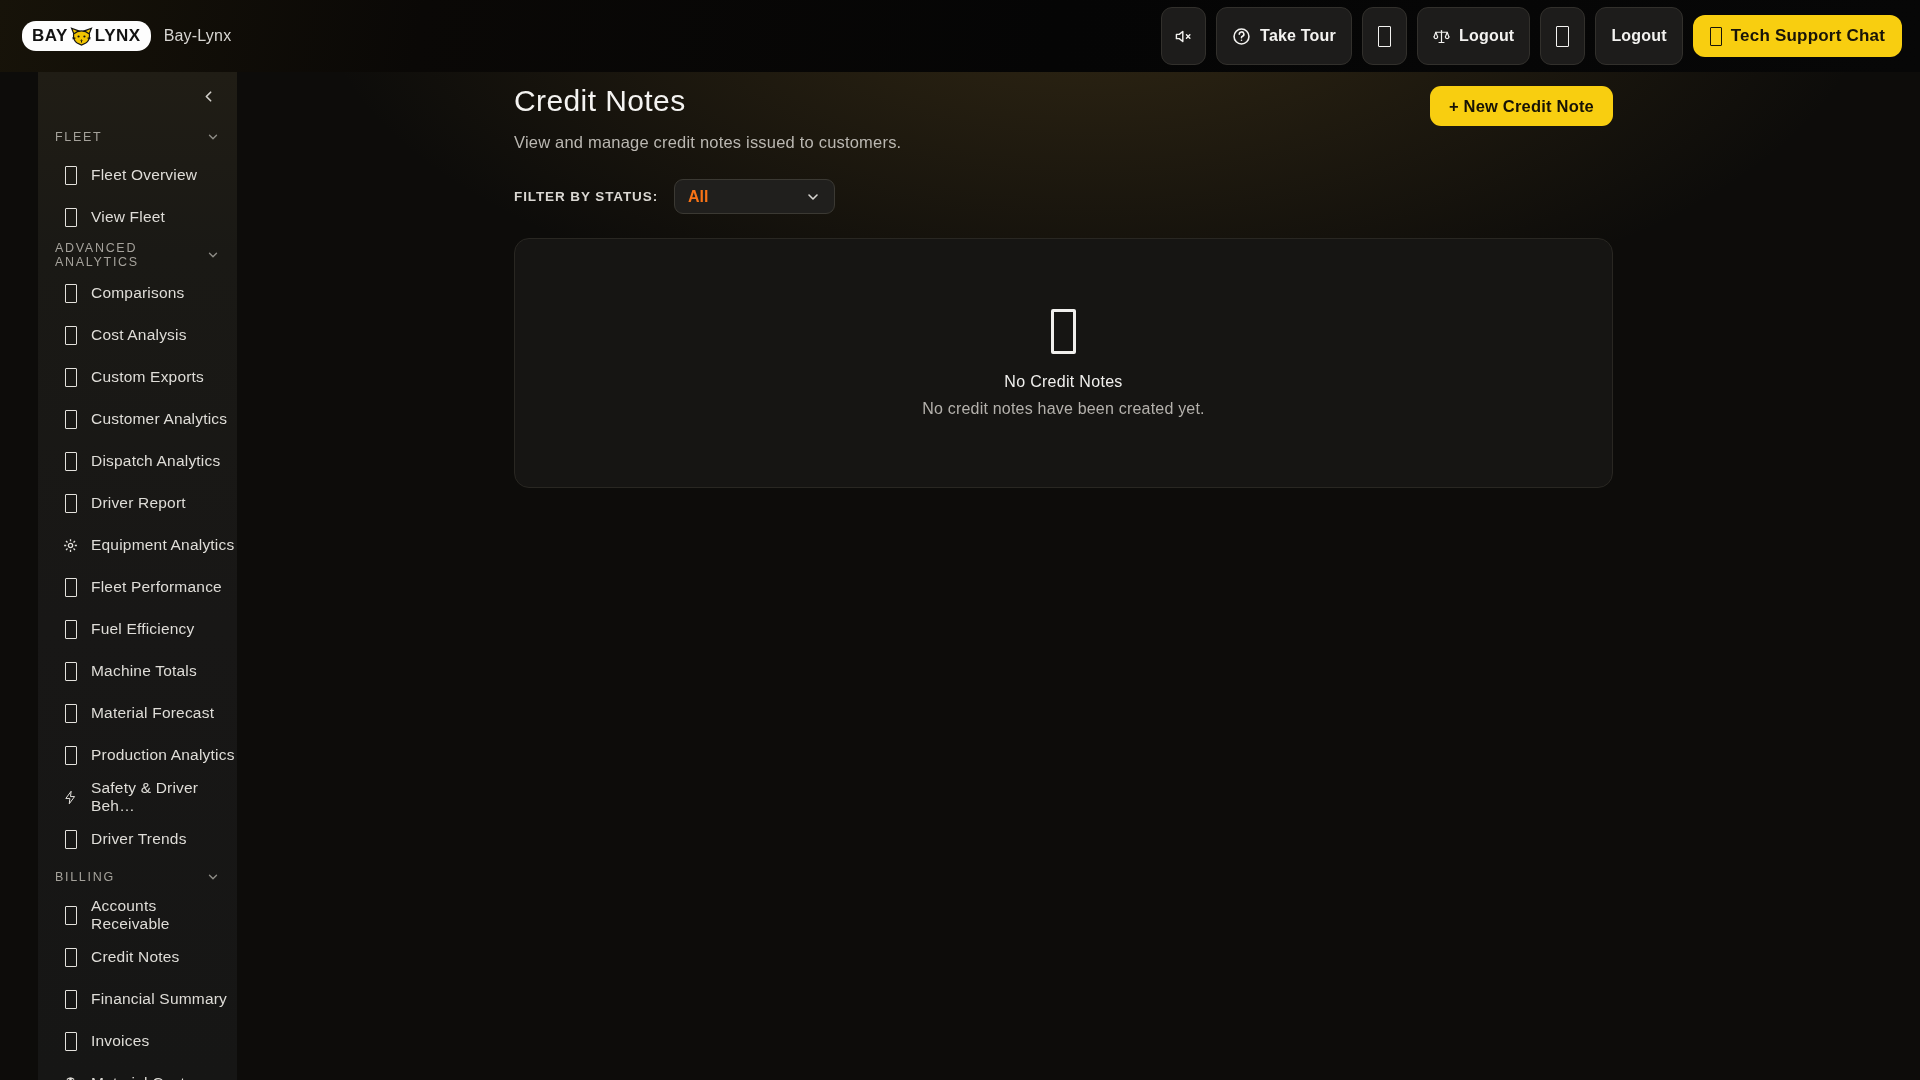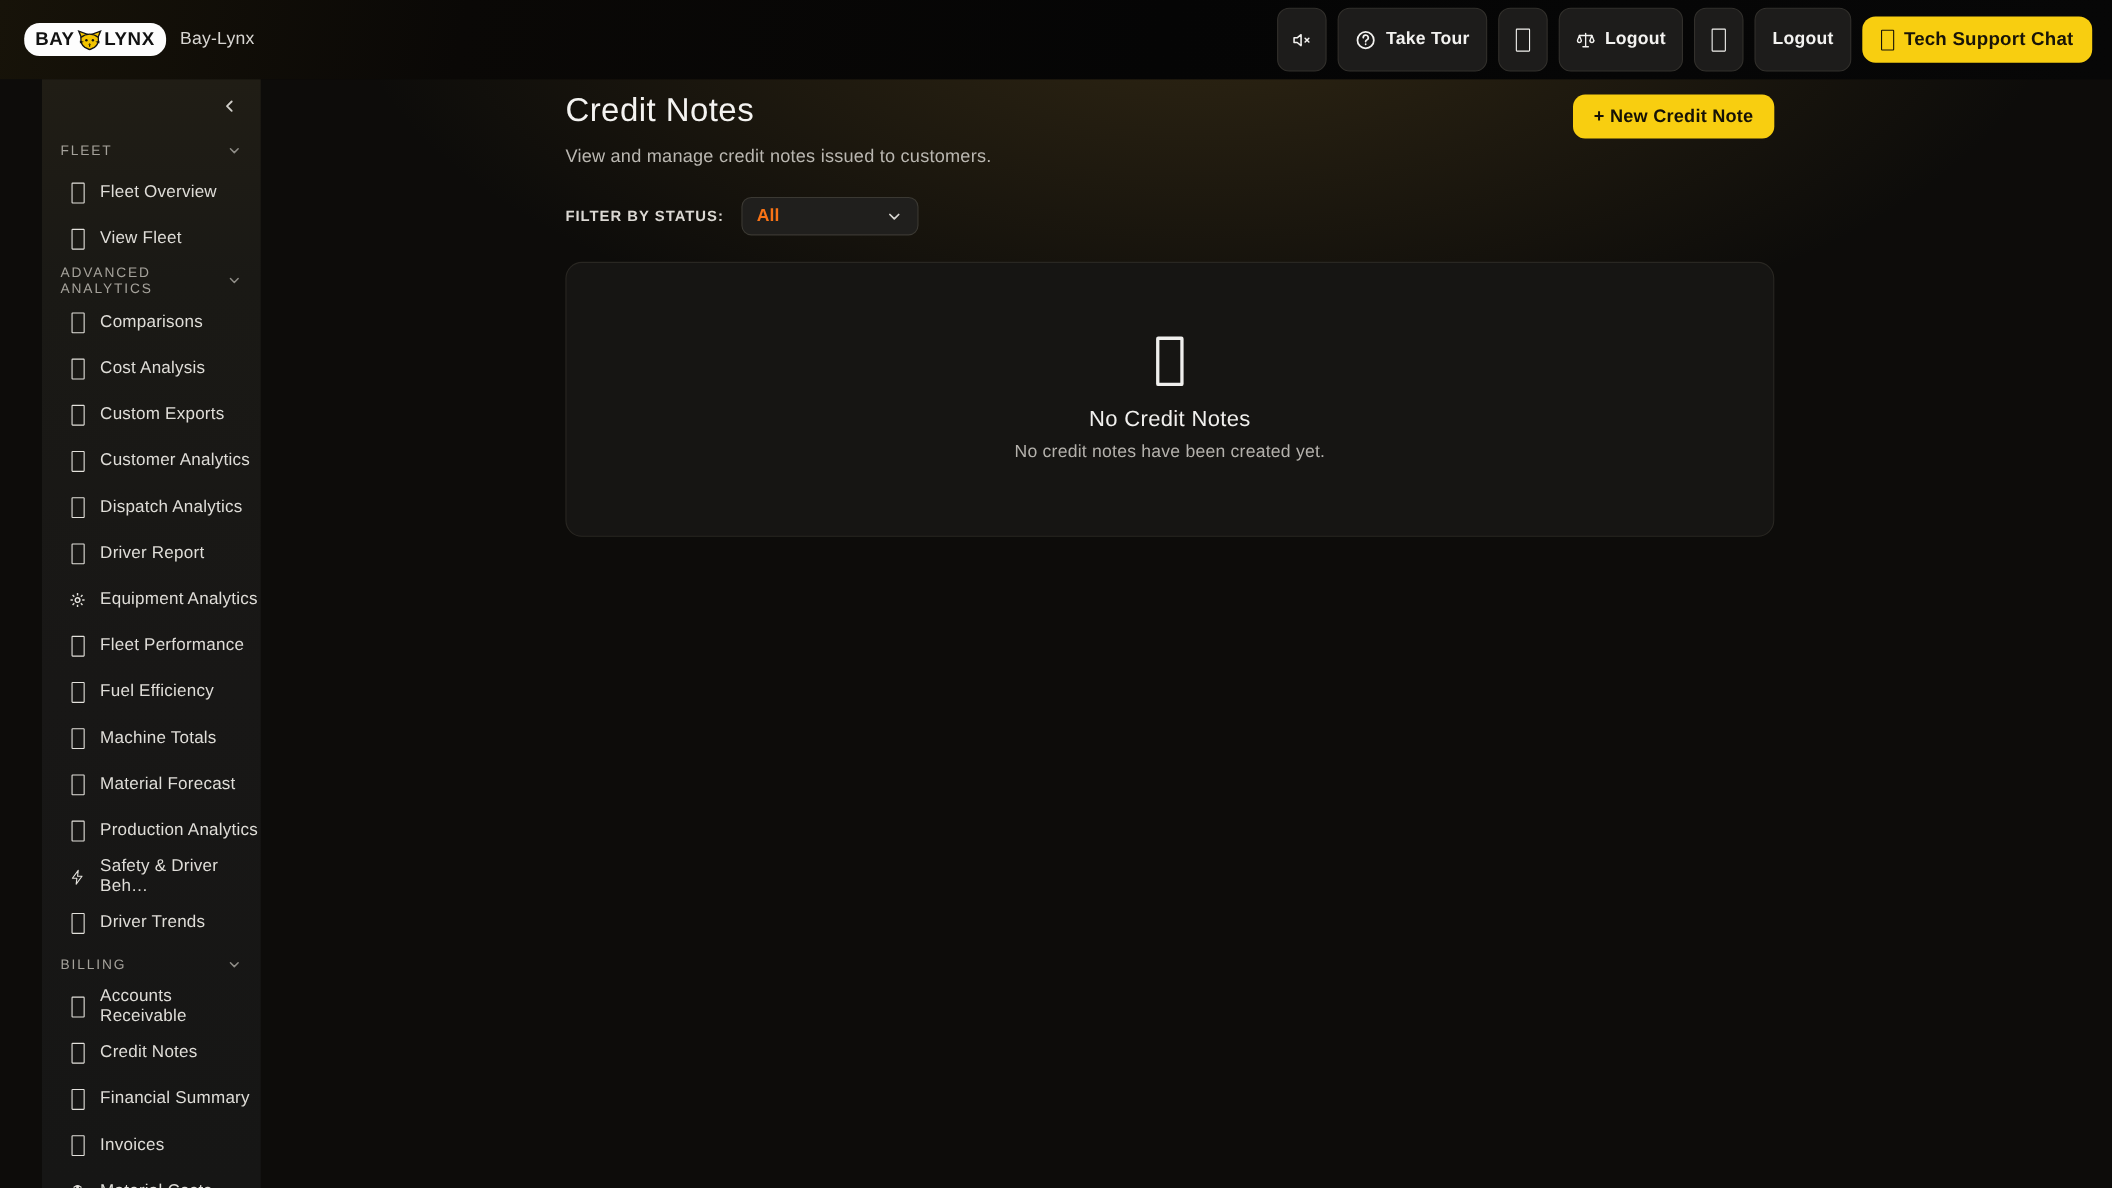--- a/index.html
+++ b/index.html
@@ -98,21 +98,21 @@
 
   .empty-card {
     width: 1099px; height: 250px; margin-top: 24px;
     background: #161513; border: 1px solid #292722; border-radius: 15px;
     display: flex; flex-direction: column; align-items: center; justify-content: center;
   }
   .tofu-large {
     display: block; width: 25px; height: 45px;
     border: 3px solid #f0efed; border-radius: 2px;
   }
-  .empty-title { margin: 19px 0 0; font-size: 20px; font-weight: 500; color: #f1f0ee; letter-spacing: 0.3px; }
+  .empty-title { margin: 19px 0 0; font-size: 16px; font-weight: 500; color: #f1f0ee; letter-spacing: 0.3px; }
   .empty-msg { margin: 9px 0 0; font-size: 16px; color: #b4b1ac; letter-spacing: 0.2px; }
 </style>
 </head>
 <body>
 
 <header class="top-header">
   <div class="brand">
     <button class="logo-pill">
       <span>BAY</span>
       <svg width="23" height="19" viewBox="0 0 26 22">

